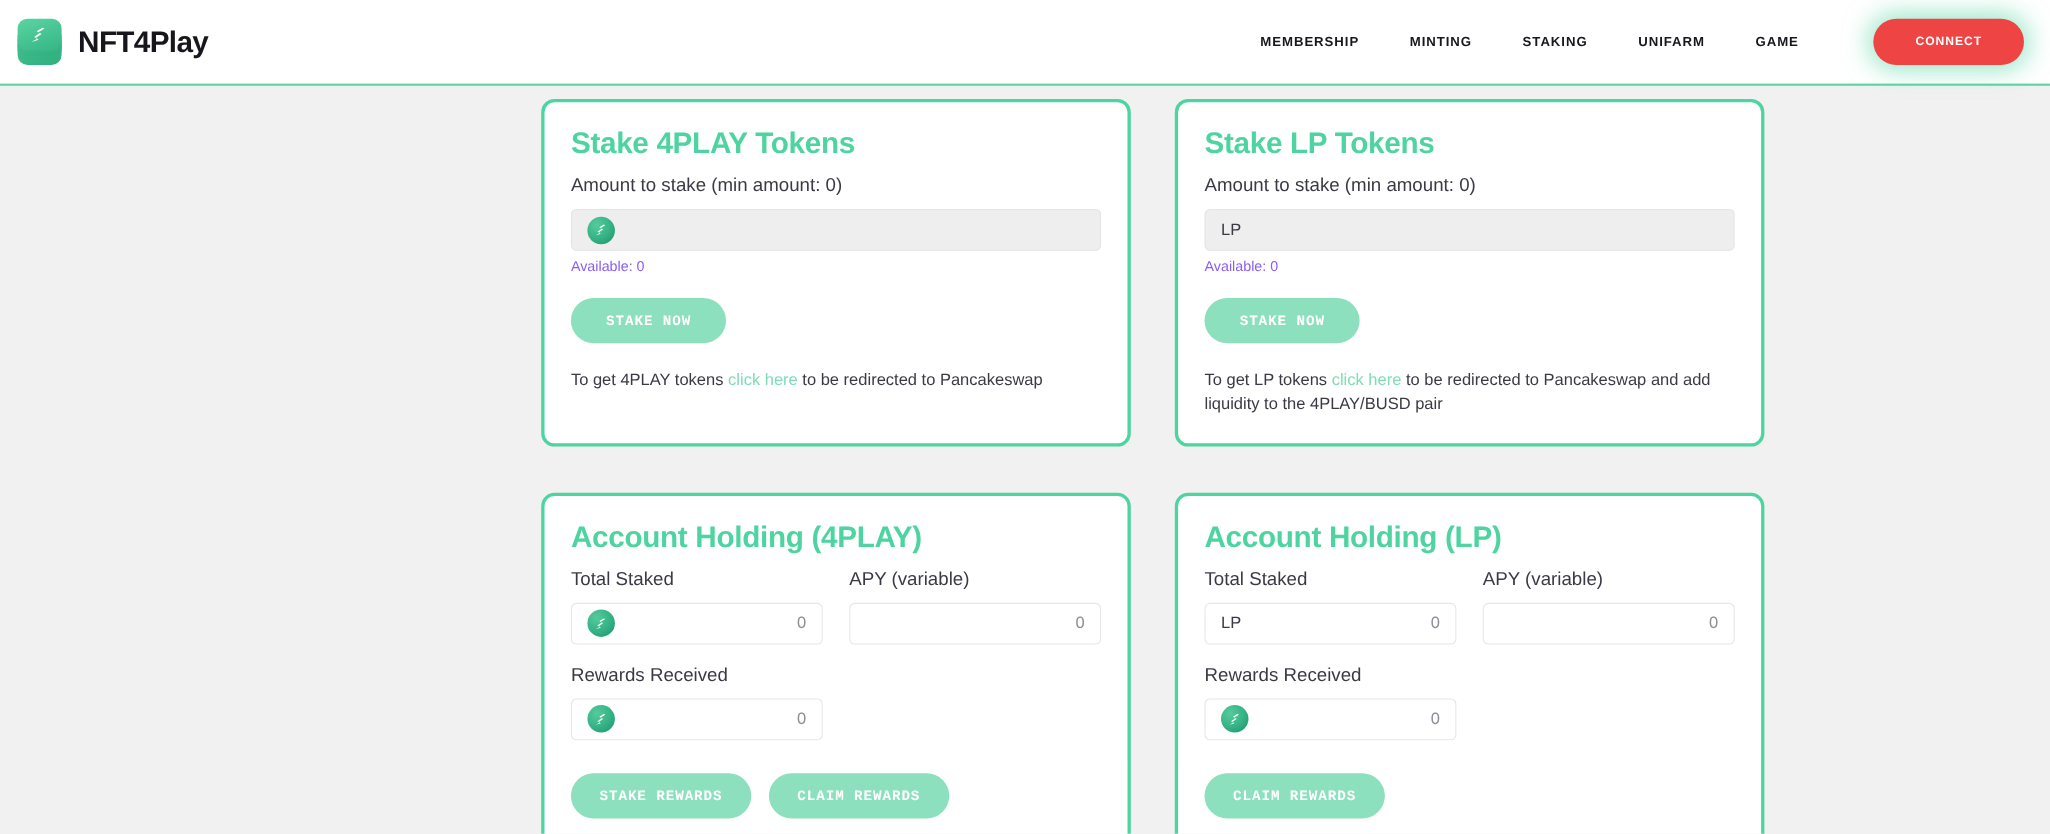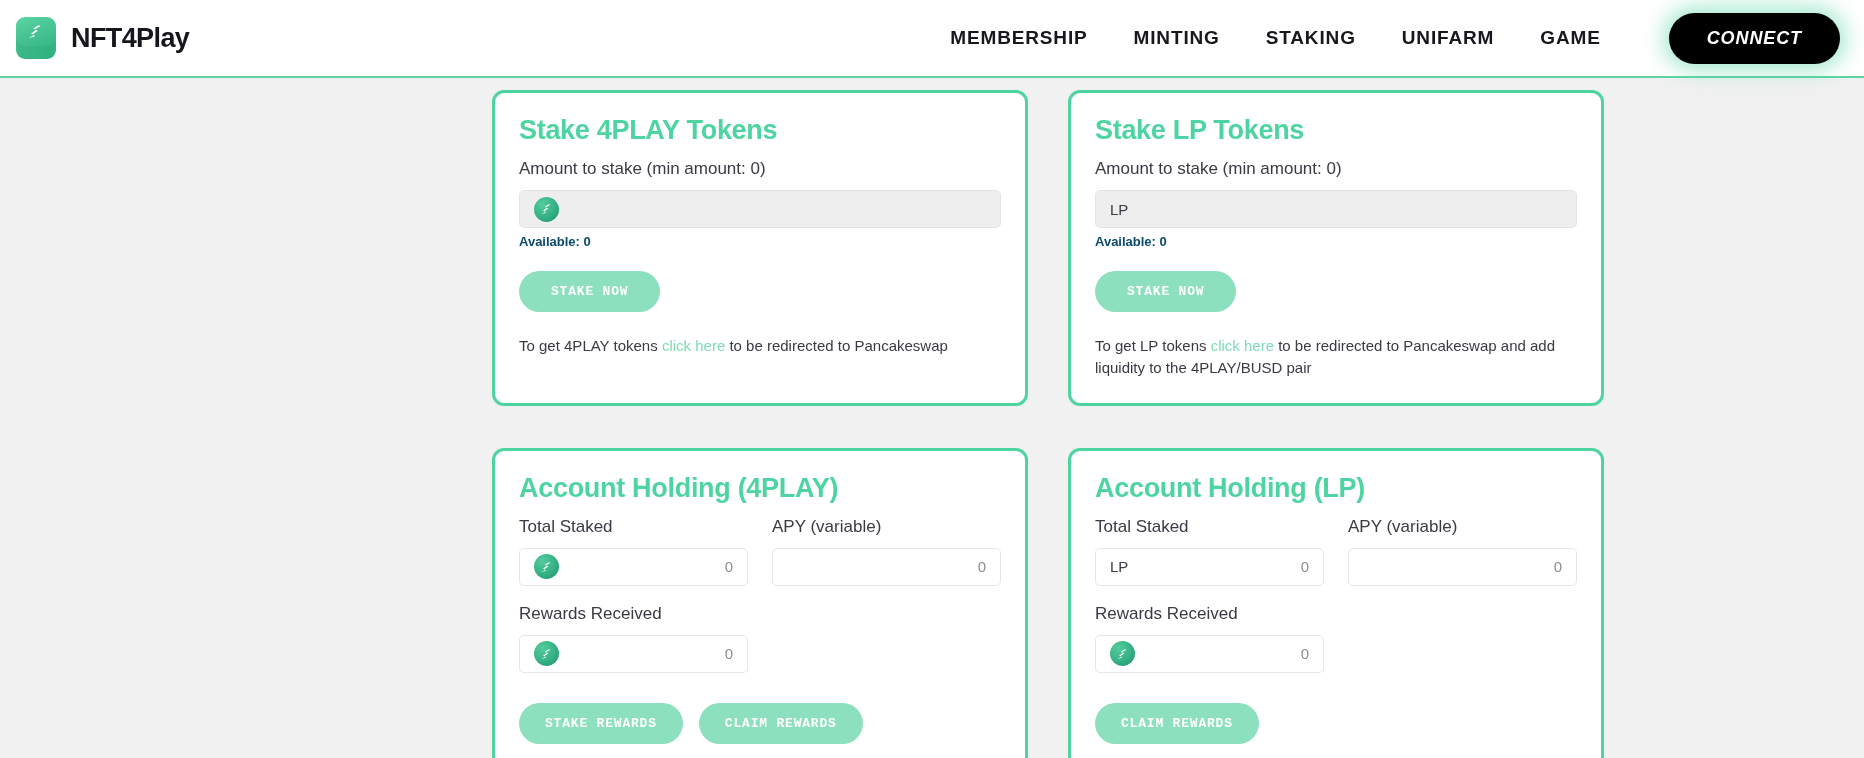--- a/index.html
+++ b/index.html
@@ -74,44 +74,43 @@
     white-space: nowrap;
   }
 
   .nav {
     margin-left: auto;
     display: flex;
     align-items: center;
     gap: 46px;
   }
   .nav-link {
-    font-size: 19px;
+    font-size: 12px;
     font-weight: 700;
     letter-spacing: 0.85px;
     color: #17171d;
     text-decoration: none;
     white-space: nowrap;
     cursor: pointer;
   }
 
   .connect-btn {
     margin-left: 22px;
-    background: #000000;
+    background: #ef4444;
     color: #ffffff;
     border: none;
     border-radius: 40px;
     padding: 15px 38px;
     font-family: "Liberation Sans", sans-serif;
-    font-size: 18px;
+    font-size: 11px;
     font-weight: 800;
     letter-spacing: 0.9px;
     cursor: pointer;
     box-shadow: 0 0 22px 5px rgba(77, 212, 159, 0.55);
     white-space: nowrap;
-    font-style: italic;
   }
 
   
   .page {
     background: #f1f1f1;
     padding: 12px 0 0 0;
     height: 692px;
   }
 
   .grid {
@@ -159,23 +158,22 @@
     padding: 0 14px;
     cursor: text;
   }
   .input-filled .input-text {
     font-size: 15px;
     color: #3a3a44;
   }
 
   .available {
     font-size: 13px;
-    color: #0c4a6e;
+    color: #8b5cf6;
     margin-top: 6px;
-    font-weight: bold;
   }
 
   
   .input-outlined {
     position: relative;
     height: 38px;
     background: #ffffff;
     border: 1px solid #e6e6ea;
     border-radius: 5px;
     display: flex;

